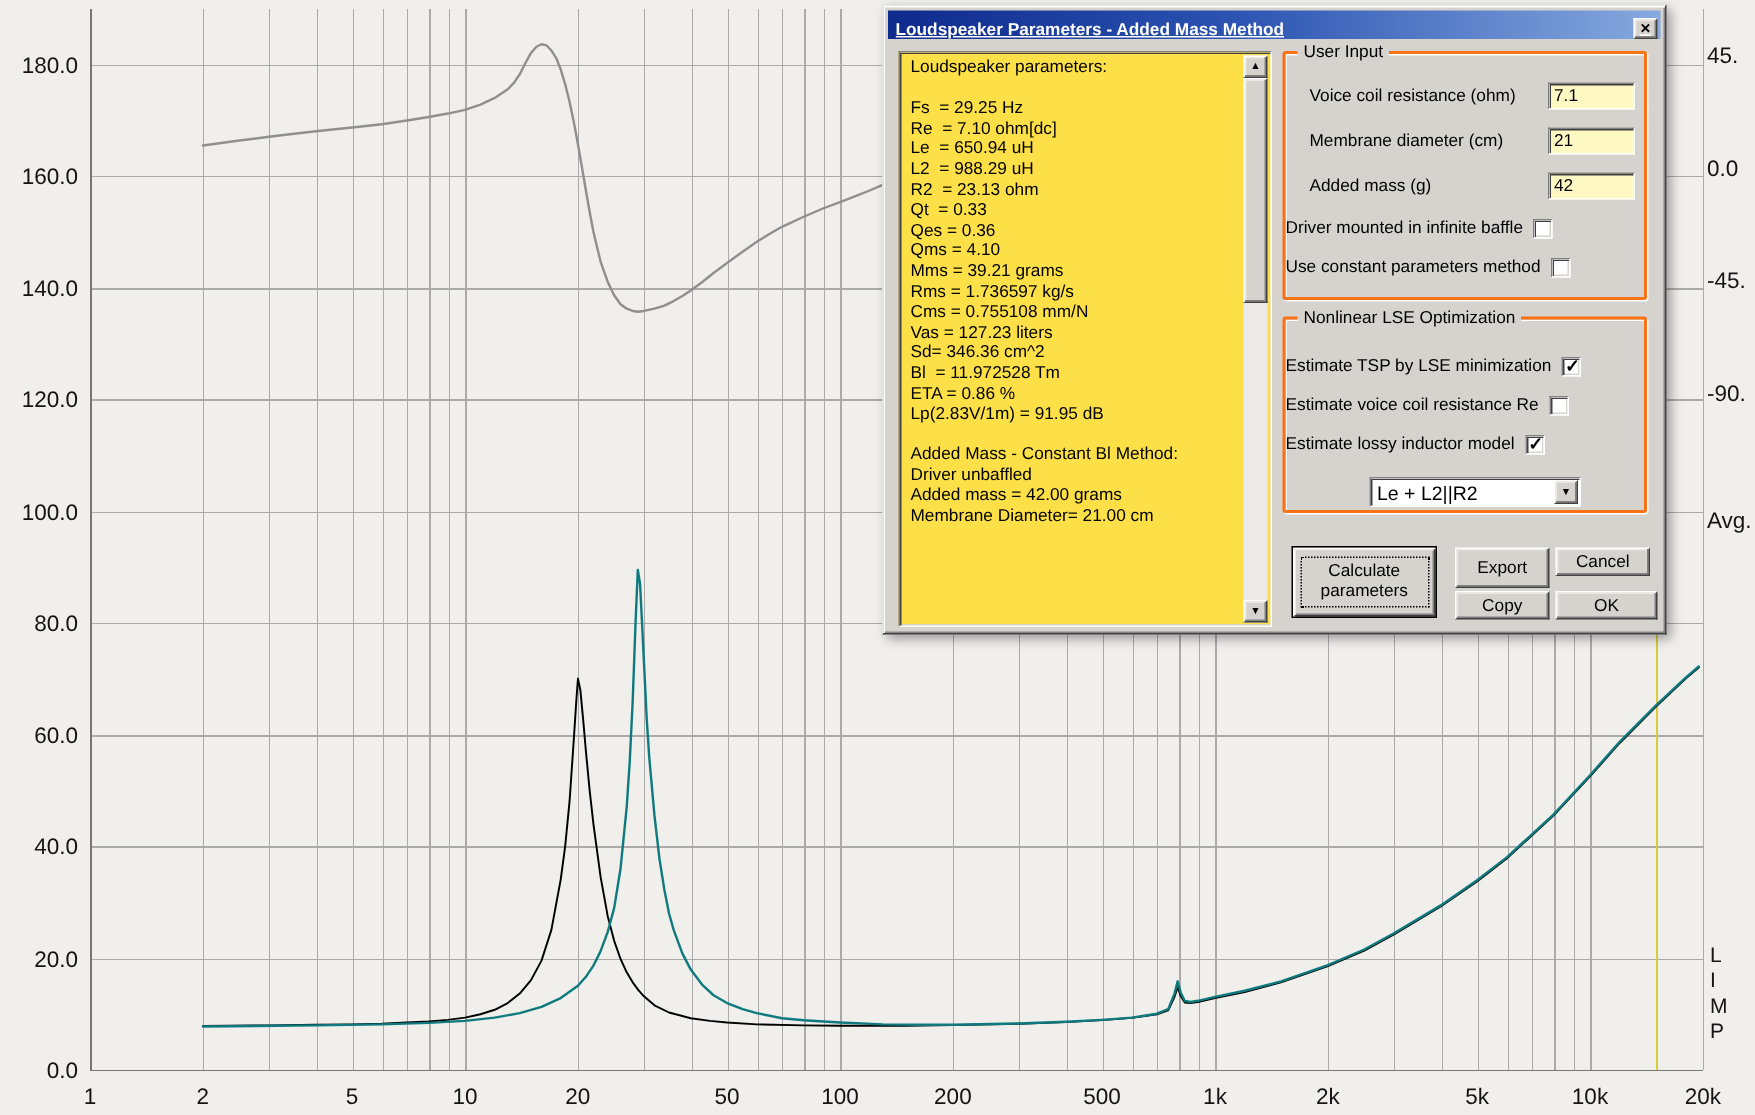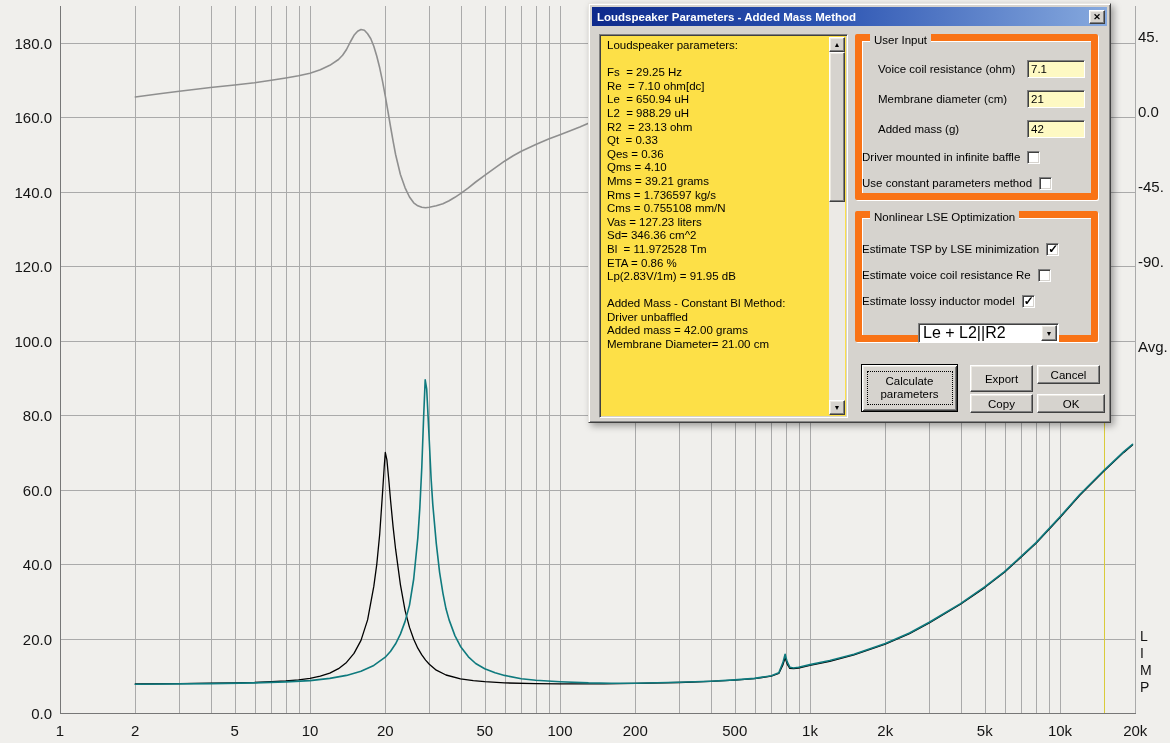--- a/index.html
+++ b/index.html
@@ -13,21 +13,21 @@
   
   .dialog{
     position:absolute;left:588px;top:3px;width:521px;height:418px;z-index:5;
     background:#d6d3ce;
     border:1px solid;border-color:#e9e7e2 #404040 #404040 #e9e7e2;
     box-shadow:inset 1px 1px 0 #ffffff, inset -1px -1px 0 #868686, 3px 3px 7px rgba(0,0,0,.35);
   }
   .titlebar{
     position:absolute;left:3px;top:3px;right:3px;height:19px;
     background:linear-gradient(90deg,#0e2a8c 0%,#2c54b2 45%,#86a9de 100%);
-    display:flex;align-items:center;padding:0 2px 0 5px;color:#fff;
+    display:flex;align-items:flex-end;padding:0 2px 0 5px;color:#fff;text-decoration:underline;
   }
   .titlebar .title{flex:1;font-size:11.5px;font-weight:bold;white-space:nowrap;overflow:hidden}
   .closebtn{
     width:16px;height:14px;background:#d6d3ce;border:1px solid;border-color:#fff #404040 #404040 #fff;
     box-shadow:inset -1px -1px 0 #808080,inset 1px 1px 0 #ece9e2;
     display:flex;align-items:center;justify-content:center;
     font-size:9px;font-weight:bold;color:#000;padding:0;cursor:default;font-family:"Liberation Sans",sans-serif;
   }
   .listbox{
     position:absolute;left:10px;top:30px;width:247px;height:382px;background:#fde047;
@@ -40,21 +40,21 @@
   .scrollbar{width:16px;margin:2px 2px 2px 0;background:#eceae6;display:flex;flex-direction:column}
   .sb-btn,.sb-thumb{
     background:#d6d3ce;border:1px solid;border-color:#fff #404040 #404040 #fff;
     box-shadow:inset -1px -1px 0 #808080,inset 1px 1px 0 #ece9e2;box-sizing:border-box;
   }
   .sb-btn{height:15px;display:flex;align-items:center;justify-content:center;font-size:7px;color:#000}
   .sb-thumb{height:150px}
   .sb-fill{flex:1}
 
   .groupbox{
-    position:absolute;border:7px solid #f97316;border-radius:2px;
+    position:absolute;border:2px solid #f97316;border-radius:2px;
     box-shadow:inset 1px 1px 0 #fff, 1px 1px 0 #fff;
   }
   .legend{position:absolute;top:-7px;left:8px;background:#d6d3ce;padding:0 4px;font-size:11.5px;color:#000}
   .gb-user{left:266px;top:30px;width:243px;height:166px;padding-top:19px;box-sizing:border-box}
   .gb-nl{left:266px;top:207px;width:243px;height:131px;padding-top:24px;box-sizing:border-box}
 
   .frow{display:flex;align-items:center;justify-content:space-between;height:18px;margin:0 6px 12px 16px}
   .flabel{font-size:11.5px;color:#000;white-space:nowrap}
   .win-input{
     width:58px;height:18px;box-sizing:border-box;background:#fef9c3;color:#000;
@@ -71,21 +71,21 @@
   }
   .checkbox.checked::after{
     content:"\2713";position:absolute;left:1px;top:-2px;font-size:12px;font-weight:bold;color:#000;
   }
   .dropdown{
     margin:15px 0 0 56px;width:141px;height:20px;background:#fff;box-sizing:border-box;
     border:1px solid;border-color:#808080 #fff #fff #808080;
     box-shadow:inset 1px 1px 0 #404040;
     display:flex;align-items:center;
   }
-  .dd-value{flex:1;font-size:16px;padding-left:4px;color:#000;white-space:nowrap;overflow:hidden}
+  .dd-value{flex:1;font-size:13px;padding-left:4px;color:#000;white-space:nowrap;overflow:hidden}
   .dd-btn{
     width:16px;height:16px;margin-right:1px;background:#d6d3ce;
     border:1px solid;border-color:#fff #404040 #404040 #fff;
     box-shadow:inset -1px -1px 0 #808080,inset 1px 1px 0 #ece9e2;box-sizing:border-box;
     display:flex;align-items:center;justify-content:center;font-size:7px;color:#000;
   }
   .btn{
     position:absolute;background:#d6d3ce;color:#000;cursor:default;
     border:1px solid;border-color:#fff #404040 #404040 #fff;
     box-shadow:inset -1px -1px 0 #808080,inset 1px 1px 0 #ece9e2;

